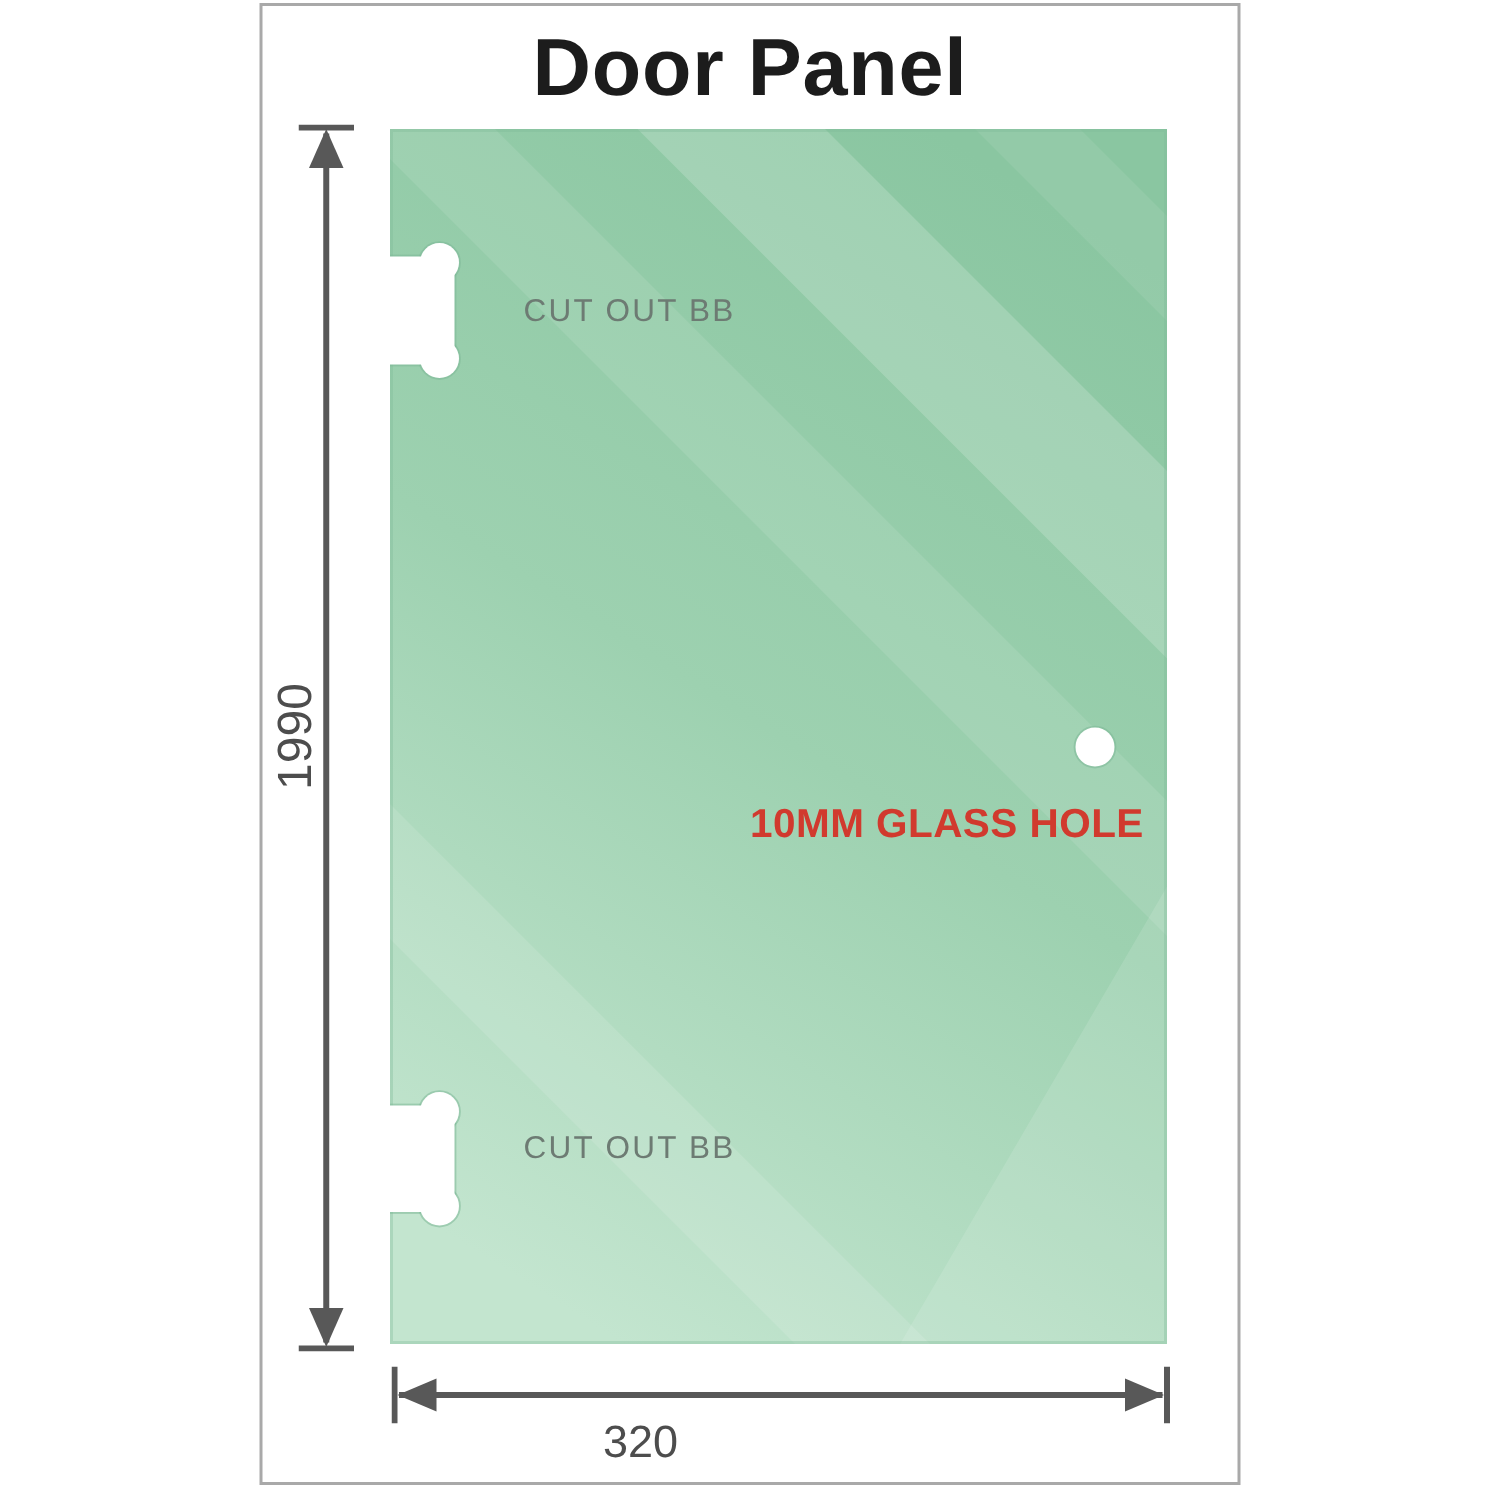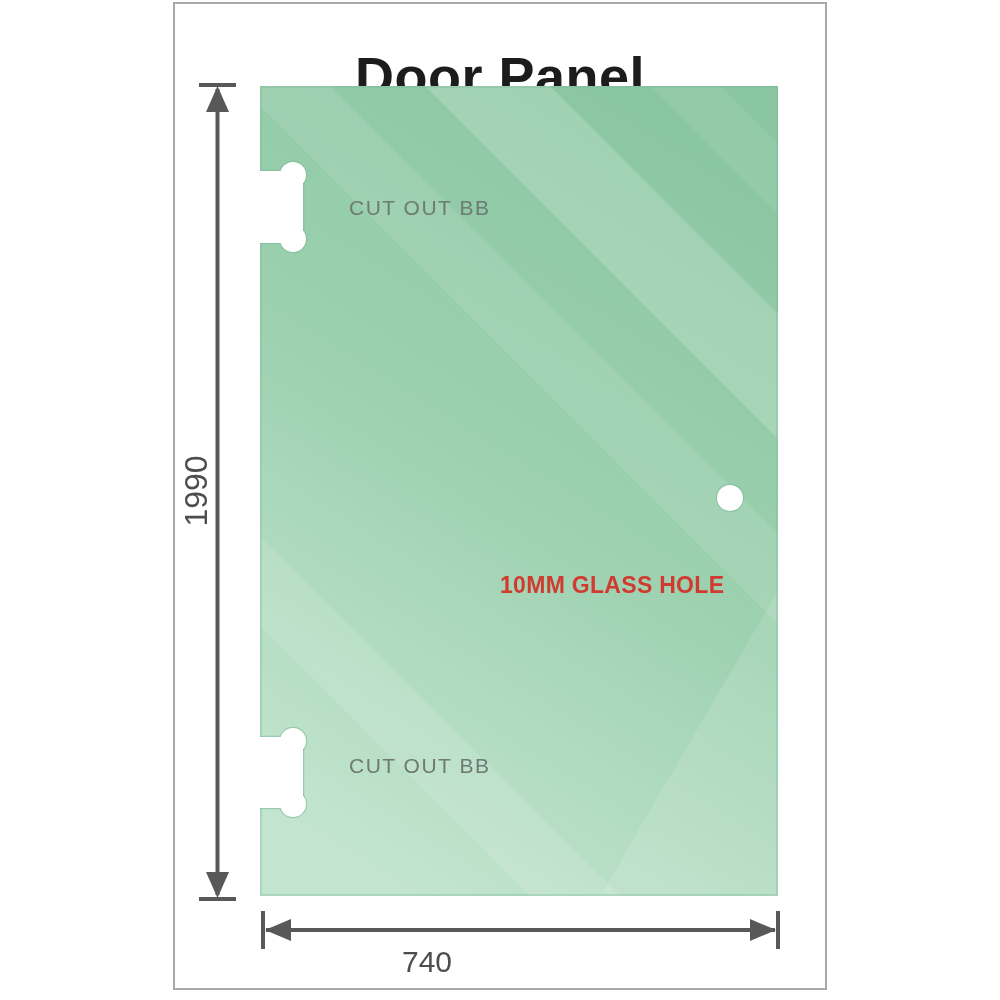--- a/index.html
+++ b/index.html
@@ -4,33 +4,33 @@
 <style>
   html,body{margin:0;padding:0;background:#ffffff;}
   body{width:1000px;height:1000px;position:relative;font-family:"Liberation Sans",sans-serif;}
   .canvas{position:absolute;left:0;top:0;width:1000px;height:1000px;background:#ffffff;}
   .frame{
     position:absolute;left:173px;top:2px;width:654px;height:988px;
     border:2px solid #a9a9a9;box-sizing:border-box;background:#ffffff;
   }
   .title{
     position:absolute;left:0;right:0;top:10px;height:62px;line-height:62px;
-    text-align:center;font-size:54px;font-weight:700;color:#1c1c1c;letter-spacing:0.5px;margin-top:31px;
+    text-align:center;font-size:54px;font-weight:700;color:#1c1c1c;letter-spacing:0.5px;
   }
   .panel{position:absolute;left:85px;top:82px;width:518px;height:810px;}
   .panel svg{position:absolute;left:0;top:0;}
   .cutout-label{
     position:absolute;left:89px;width:260px;height:38px;line-height:38px;
     font-size:21px;letter-spacing:1.5px;color:#6d7b73;white-space:nowrap;
   }
   .cutout-label.top{top:103px;}
   .cutout-label.bottom{top:661px;}
   .hole-label{
     position:absolute;left:240px;top:450px;width:222px;height:26px;line-height:26px;
-    text-align:center;font-size:23px;font-weight:600;letter-spacing:0.3px;color:#d13a2e;white-space:nowrap;margin-top:36px;
+    text-align:center;font-size:27px;font-weight:600;letter-spacing:0.3px;color:#d13a2e;white-space:nowrap;
   }
   .vdim{position:absolute;left:24px;top:79px;}
   .vdim-label{
     position:absolute;left:-39px;top:470px;width:120px;height:34px;line-height:34px;
     text-align:center;font-size:32px;color:#4d4d4d;transform:rotate(-90deg);
   }
   .hdim{position:absolute;left:86px;top:907px;}
   .hdim-label{
     position:absolute;left:192px;top:941px;width:120px;height:34px;line-height:34px;
     text-align:center;font-size:30px;color:#4d4d4d;
@@ -111,16 +111,16 @@
 
     <svg class="hdim" width="519" height="38" viewBox="0 0 519 38">
       <g stroke="currentColor" fill="currentColor" color="#585858">
         <line x1="2" y1="0" x2="2" y2="38" stroke-width="4"></line>
         <line x1="517" y1="0" x2="517" y2="38" stroke-width="4"></line>
         <line x1="5" y1="19" x2="514" y2="19" stroke-width="4"></line>
         <polygon points="4,19 30,8 30,30" stroke="none"></polygon>
         <polygon points="515,19 489,8 489,30" stroke="none"></polygon>
       </g>
     </svg>
-    <div class="hdim-label">740</div>
+    <div class="hdim-label">320</div>
 
   </div>
 </div>
 
 </body></html>

